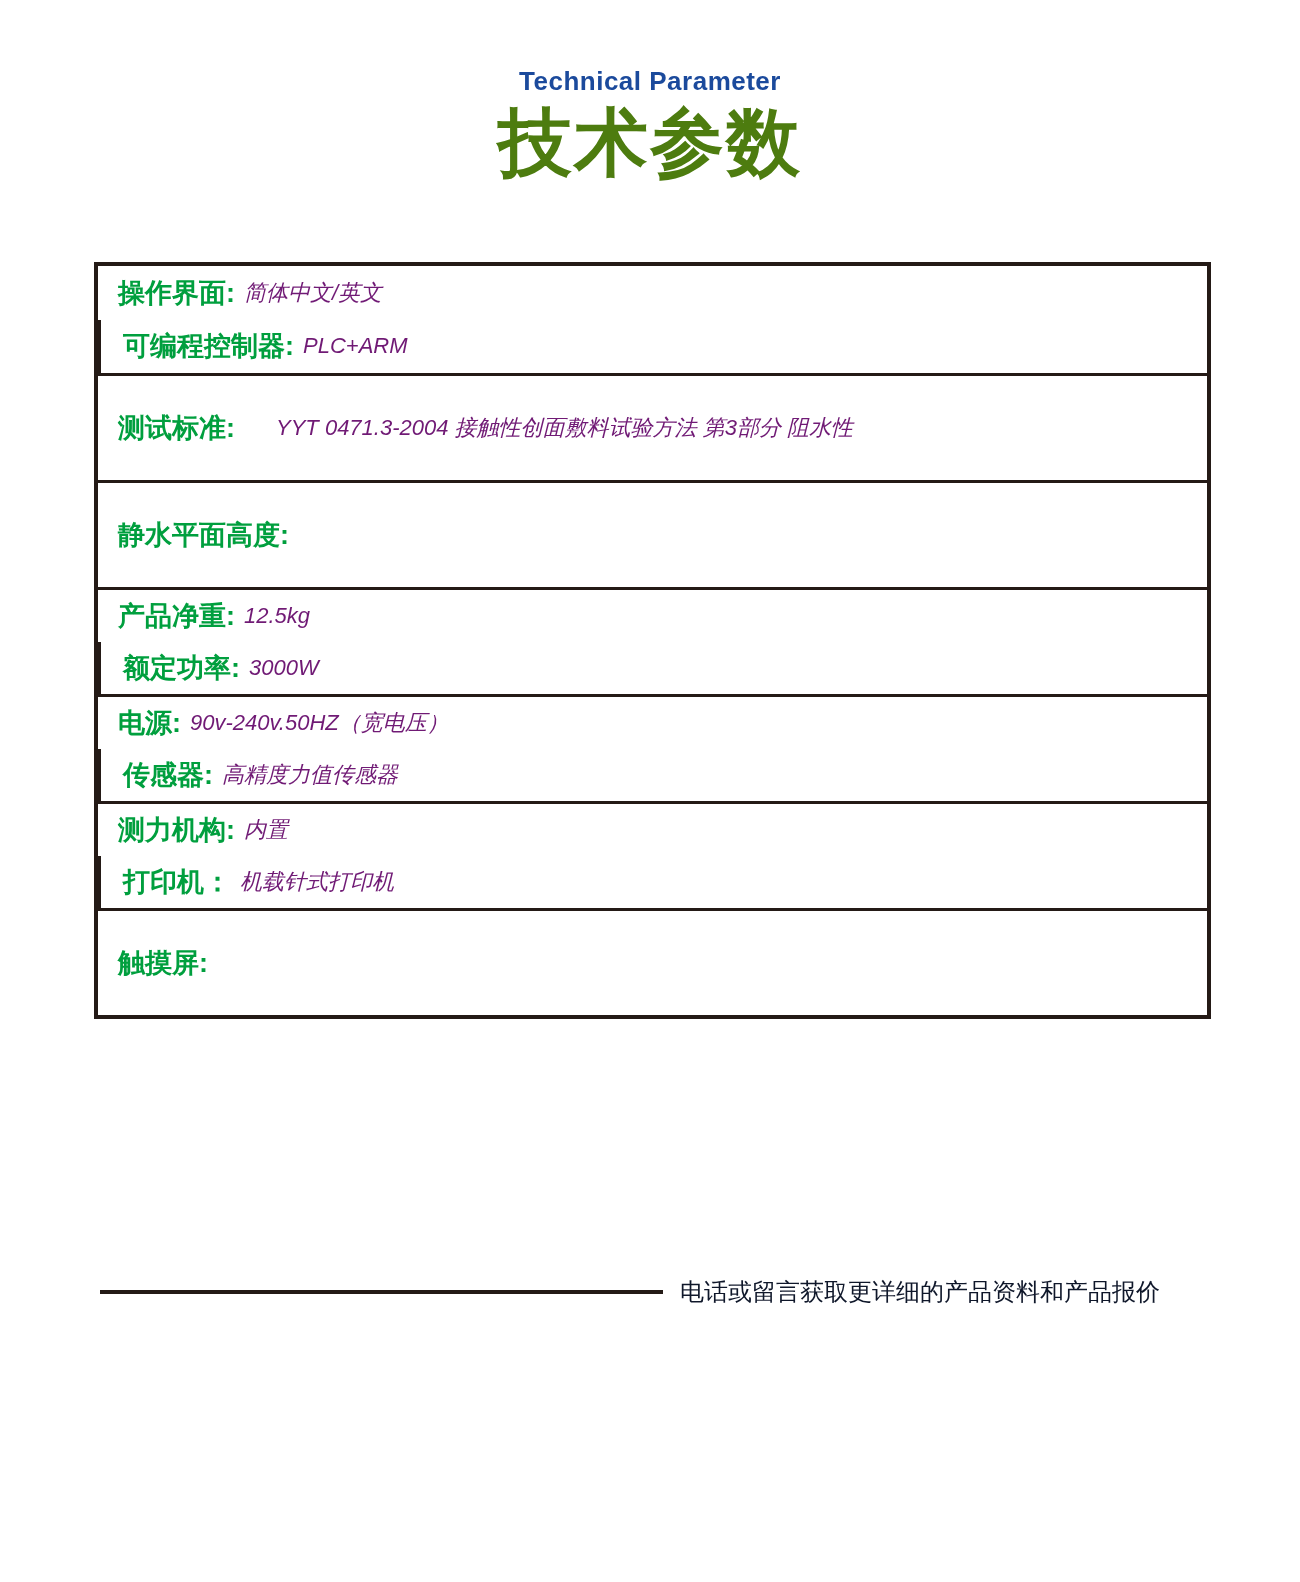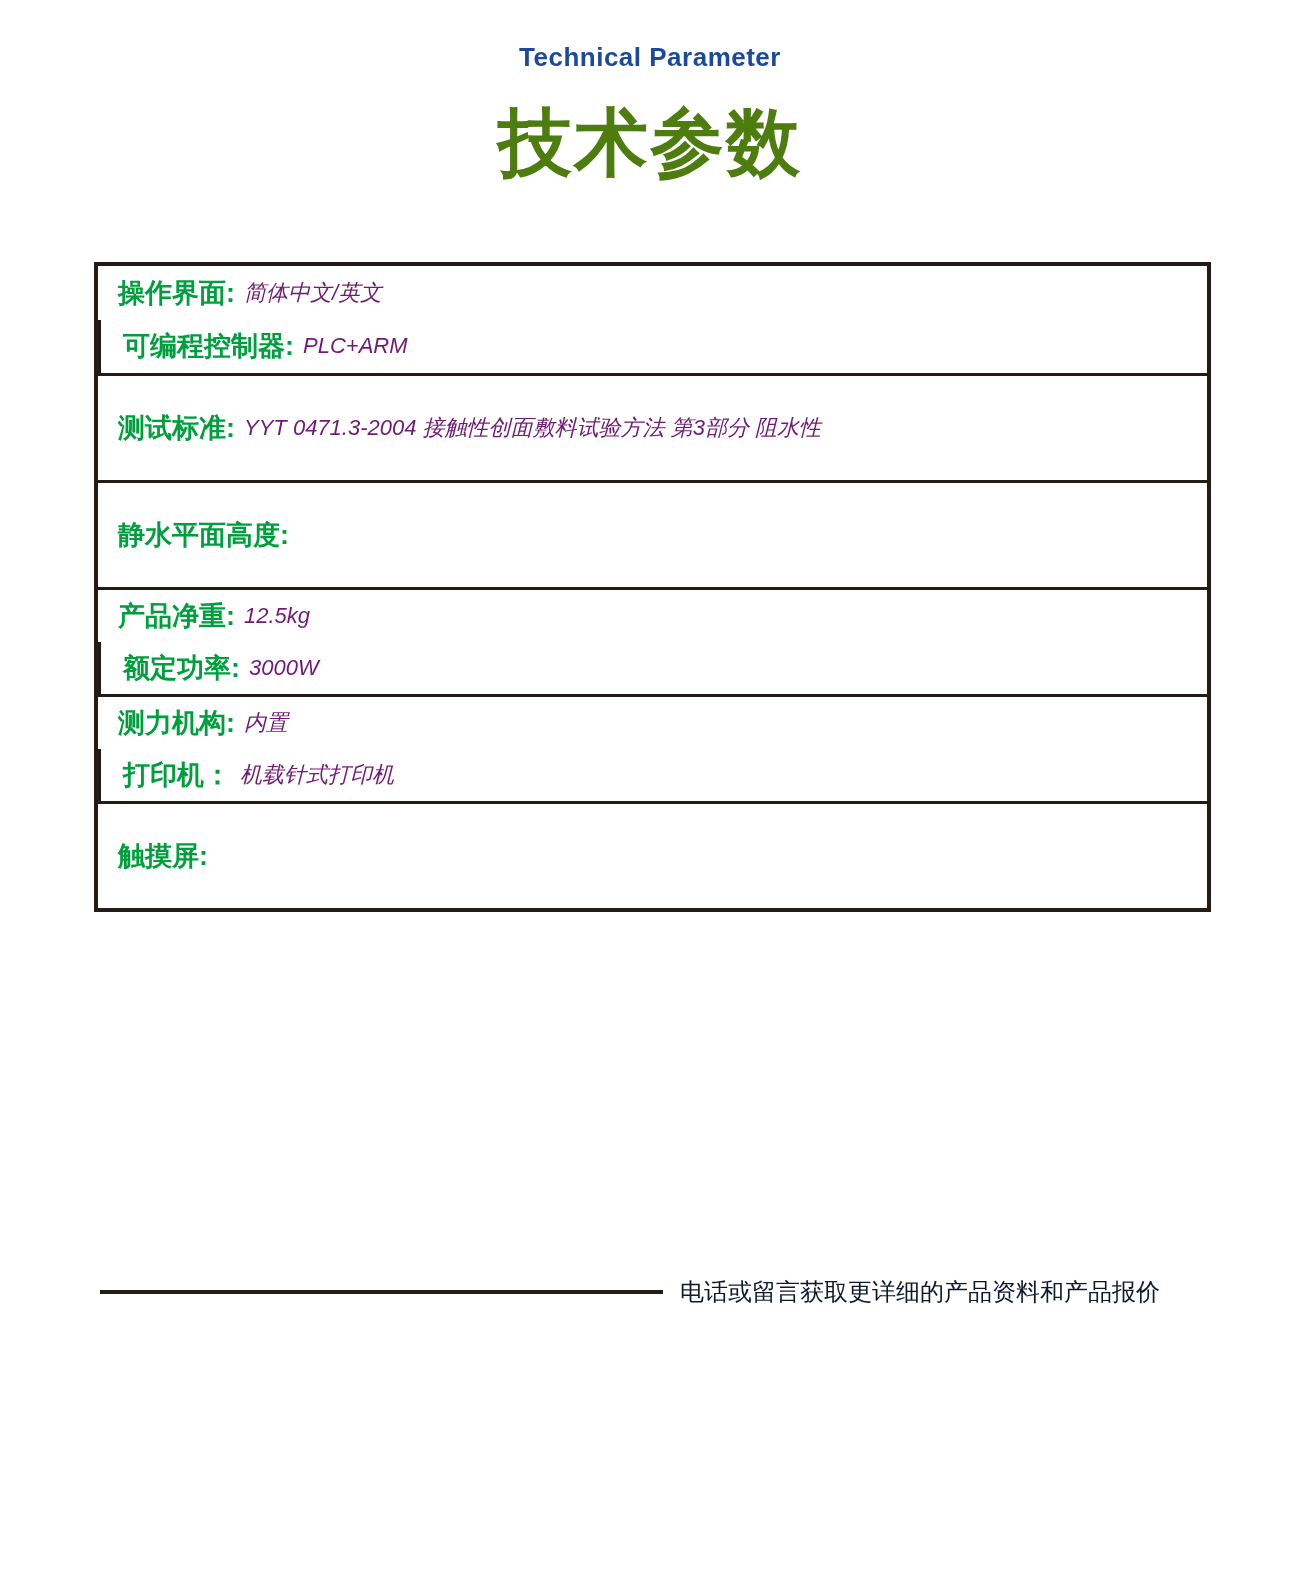--- a/index.html
+++ b/index.html
@@ -6,21 +6,21 @@
   html, body { background: #ffffff; }
   body {
     width: 1300px;
     height: 1582px;
     position: relative;
     font-family: "Liberation Sans", "DejaVu Sans", sans-serif;
     color: #231815;
   }
   .subtitle {
     position: absolute;
-    top: 42px;
+    top: 66px;
     left: 0;
     width: 100%;
     text-align: center;
     font-size: 26px;
     font-weight: bold;
     color: #1b4a9c;
     letter-spacing: 0.5px;
   }
   .main-title {
     position: absolute;
@@ -54,21 +54,21 @@
     align-items: center;
     padding-left: 20px;
     padding-right: 14px;
     overflow: hidden;
     white-space: nowrap;
   }
   .row.split .cell + .cell {
     border-left: 3px solid #241a16;
     padding-left: 22px;
   }
-  .row.full .cell { flex: 1 1 100%; }
+  .row.full .cell { flex: 1 1 100%; gap: 32px; }
   .label {
     color: #009f3e;
     font-weight: bold;
     font-size: 27px;
     margin-right: 9px;
   }
   .value {
     color: #701a75;
     font-size: 22px;
     font-weight: 500;
@@ -134,20 +134,30 @@
     <div class="cell">
       <span class="label">产品净重:</span>
       <span class="value">12.5kg</span>
     </div>
     <div class="cell">
       <span class="label">额定功率:</span>
       <span class="value">3000W</span>
     </div>
   </div>
 
+  <div class="row split">
+    <div class="cell">
+      <span class="label">电源:</span>
+      <span class="value">90v-240v.50HZ（宽电压）</span>
+    </div>
+    <div class="cell">
+      <span class="label">传感器:</span>
+      <span class="value">高精度力值传感器</span>
+    </div>
+  </div>
 
   <div class="row split">
     <div class="cell">
       <span class="label">测力机构:</span>
       <span class="value">内置</span>
     </div>
     <div class="cell">
       <span class="label">打印机：</span>
       <span class="value">机载针式打印机</span>
     </div>

